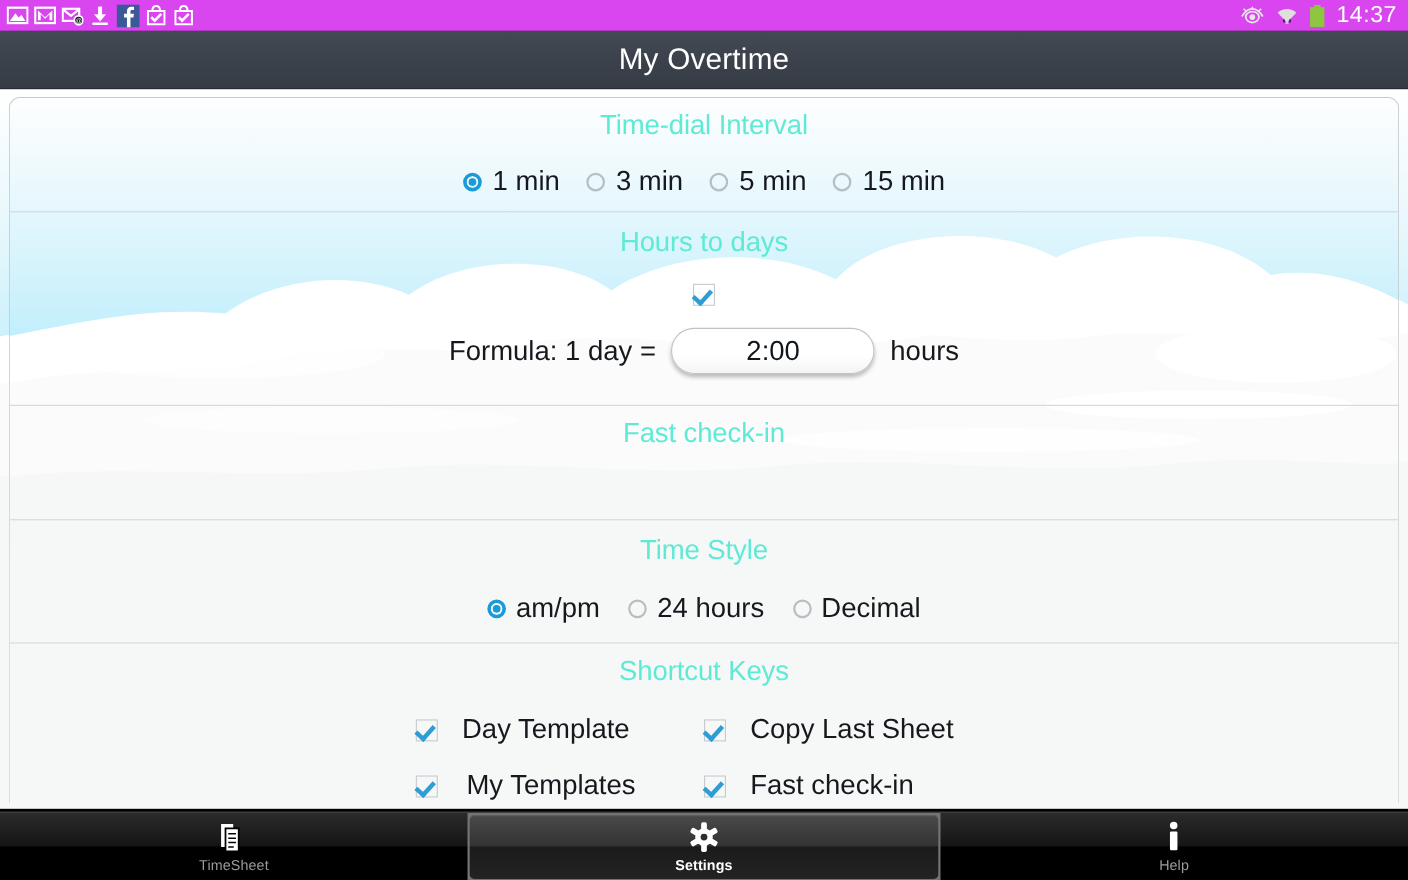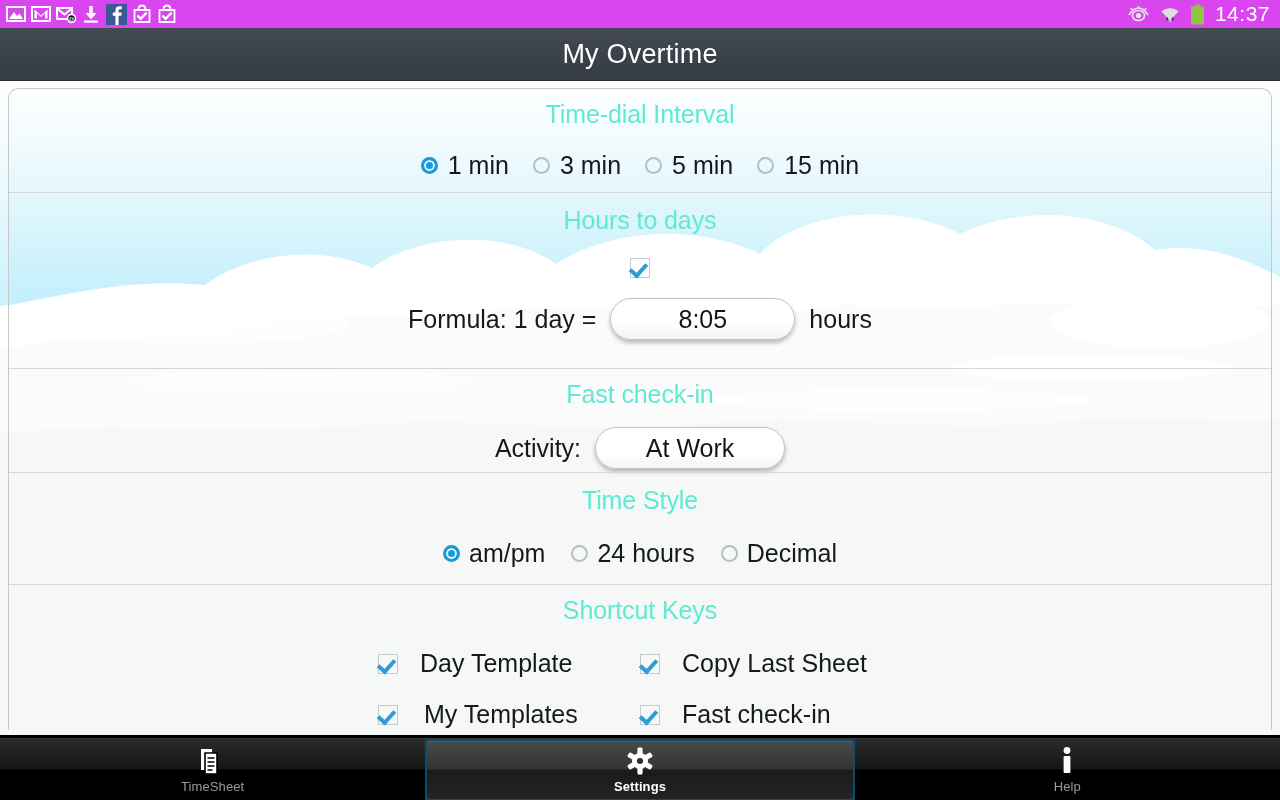--- a/index.html
+++ b/index.html
@@ -138,21 +138,21 @@
     box-sizing: border-box;
   }
 
   .row-center { display: flex; align-items: center; justify-content: center; }
   .plain-label { font-size: 25px; color: #15191d; }
 
   
   #bottom-nav {
     position: absolute; left: 0; top: 738px;
     width: 1280px; height: 62px;
-    background: #0c4a6e;
+    background: #737373;
     display: flex;
     z-index: 50;
     border-top: 1px solid #3a3a3a;
   }
   .nav-tab {
     flex: 1 1 0;
     display: flex; flex-direction: column;
     align-items: center; justify-content: center;
     gap: 3px;
     position: relative;
@@ -324,31 +324,27 @@
 
       <div class="section" style="height:175px;">
         <div class="sec-title" style="padding-top:13px;">Hours to days</div>
         <div class="row-center" style="margin-top:23px;">
           <div class="cb-row" style="gap:26px;">
             <span class="checkbox checked"></span>
           </div>
         </div>
         <div class="row-center" style="margin-top:20px; gap:14px;">
           <span class="plain-label">Formula: 1 day =</span>
-          <span class="pill" style="width:185px; height:42px;">8:05</span>
+          <span class="pill" style="width:185px; height:42px;">2:00</span>
           <span class="plain-label">hours</span>
         </div>
       </div>
 
       <div class="section" style="height:103px;">
         <div class="sec-title" style="padding-top:11px;">Fast check-in</div>
-        <div class="row-center" style="margin-top:18px; gap:14px;">
-          <span class="plain-label">Activity:</span>
-          <span class="pill" style="width:190px; height:42px;">At Work</span>
-        </div>
       </div>
 
       <div class="section" style="height:111px;">
         <div class="sec-title" style="padding-top:13px;">Time Style</div>
         <div class="radio-row" style="margin-top:24px;">
           <div class="radio-item" style="gap:9px; margin-right:26px;">
             <span class="radio on"></span>
             <span class="radio-label">am/pm</span>
           </div>
           <div class="radio-item" style="gap:9px; margin-right:26px;">

